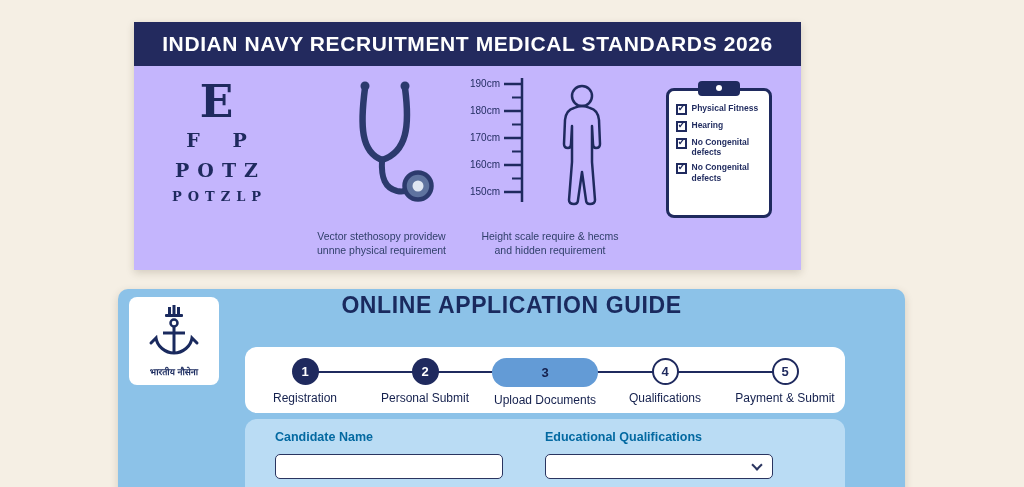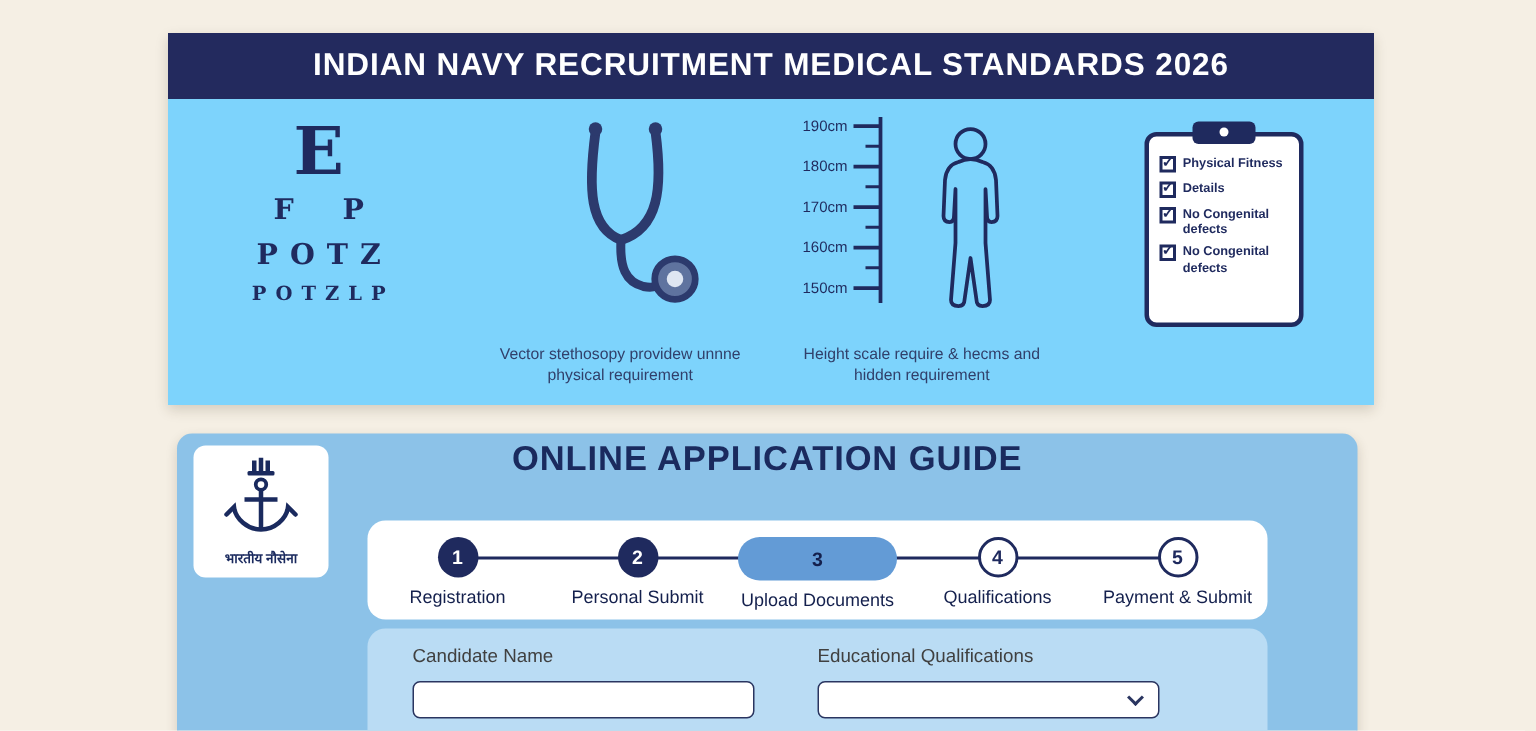--- a/index.html
+++ b/index.html
@@ -1,22 +1,22 @@
 <!DOCTYPE html>
 <html><head>
 <meta charset="utf-8">
 <style>
   * { margin:0; padding:0; box-sizing:border-box; }
   html,body { width:1024px; }
   body { font-family:"Liberation Sans", sans-serif; }
   .page { position:relative; width:1024px; height:487px; background:#f5efe4; overflow:hidden; }
 
   
-  .medical-card { position:absolute; left:112px; top:22px; width:804px; height:248px;
-                  background:#7dd3fc; box-shadow:0 3px 8px rgba(60,50,30,.18); }
+  .medical-card { position:absolute; left:134px; top:22px; width:667px; height:248px;
+                  background:#c4b5fd; box-shadow:0 3px 8px rgba(60,50,30,.18); }
   .medical-header { height:44px; background:#232a5e; color:#ffffff; display:flex;
                     align-items:center; justify-content:center; font-weight:bold;
                     font-size:21px; letter-spacing:.6px; }
   .medical-cols { display:flex; height:204px; }
   .med-col { flex:1; position:relative; display:flex; flex-direction:column;
              align-items:center; padding-top:8px; }
   .caption { position:absolute; bottom:13px; left:8px; right:8px; text-align:center;
              font-size:10.5px; color:#31406b; line-height:1.35; }
 
   
@@ -59,21 +59,21 @@
                  justify-content:center; font-weight:bold; font-size:13px; }
   .step.done .step-circle { background:#1f2a5e; color:#fff; }
   .step.todo .step-circle { background:#fff; color:#1f2a5e; border:2px solid #1f2a5e; }
   .step.active .step-circle { width:106px; height:29px; border-radius:15px;
                               background:#639bd6; color:#14204d; }
   .step-label { margin-top:6px; font-size:12px; font-weight:normal; color:#14204d; white-space:nowrap; }
 
   .form-panel { position:absolute; left:127px; top:130px; width:600px; height:130px;
                 background:#badcf4; border-radius:12px; padding:11px 30px; }
   .form-row { display:flex; gap:42px; }
-  .field-label { font-size:12.5px; font-weight:normal; color:#404040; margin-bottom:10px; }
+  .field-label { font-size:12.5px; font-weight:bold; color:#0369a1; margin-bottom:10px; }
   .text-input { width:228px; height:25px; background:#fff; border:1.6px solid #2a3560;
                 border-radius:5px; outline:none; padding:0 8px; font-size:12px; color:#14204d; }
   .select-box { width:228px; height:25px; background:#fff; border:1.6px solid #2a3560;
                 border-radius:5px; display:flex; align-items:center; justify-content:flex-end;
                 padding-right:11px; cursor:pointer; }
   .chevron { width:8px; height:8px; border-right:2px solid #2a3560; border-bottom:2px solid #2a3560;
              transform:rotate(45deg); margin-top:-4px; }
 </style>
 </head>
 <body>
@@ -141,21 +141,21 @@
 
       <div class="med-col">
         <div class="clipboard">
           <div class="clip"></div>
           <div class="check-item">
             <span class="checkbox"></span>
             <span class="check-label">Physical Fitness</span>
           </div>
           <div class="check-item">
             <span class="checkbox"></span>
-            <span class="check-label">Details</span>
+            <span class="check-label">Hearing</span>
           </div>
           <div class="check-item">
             <span class="checkbox"></span>
             <span class="check-label">No Congenital defects</span>
           </div>
           <div class="check-item">
             <span class="checkbox"></span>
             <span class="check-label">No Congenital defects</span>
           </div>
         </div>

